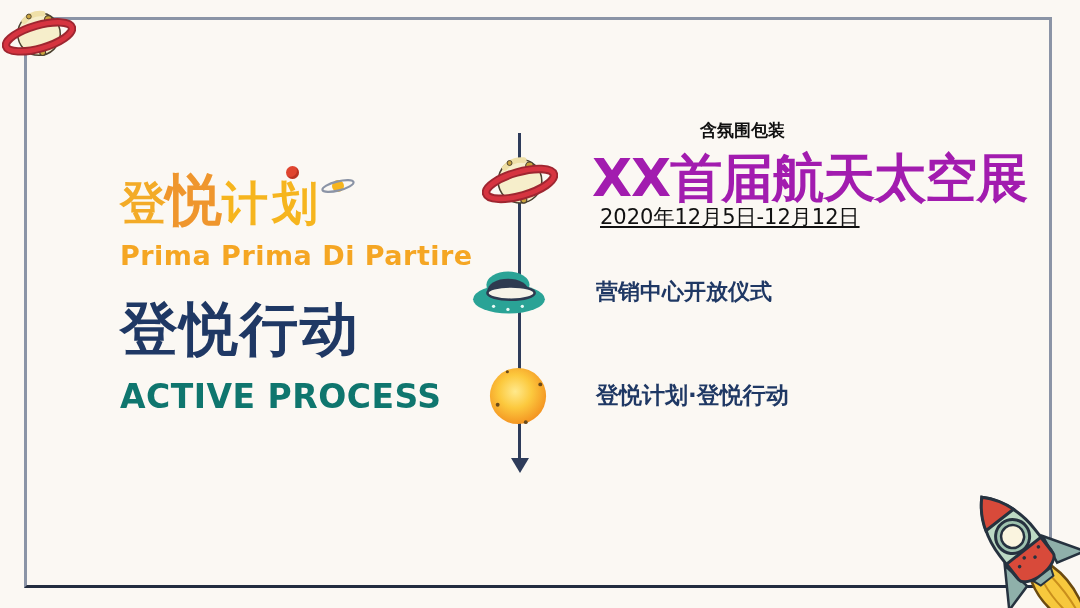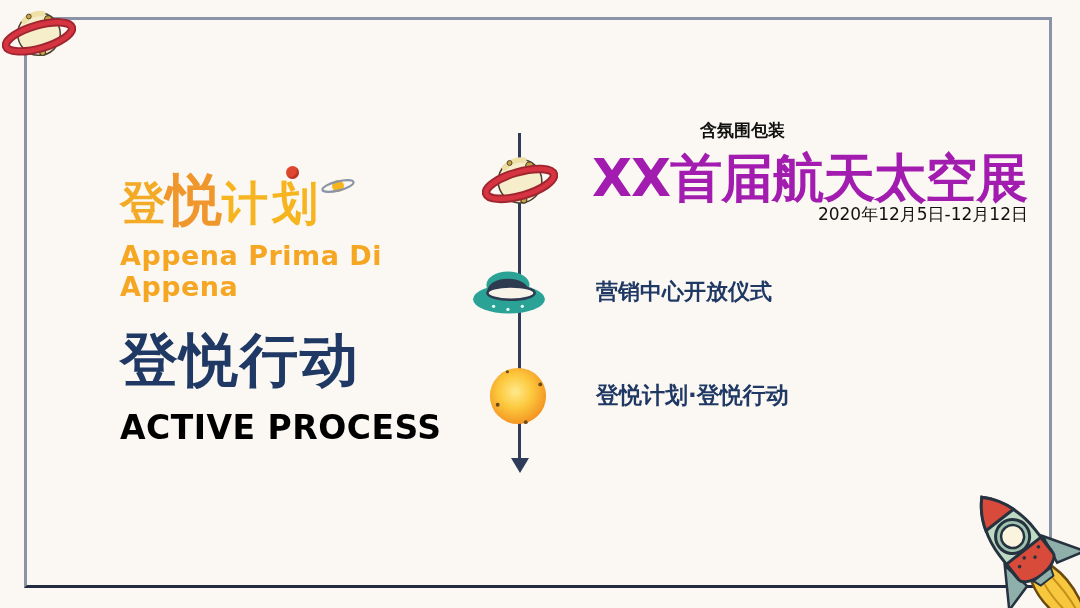--- a/index.html
+++ b/index.html
@@ -24,38 +24,38 @@
   .left-col { position:absolute; left:120px; top:168px; width:390px; text-align:left; }
   .logo-cn { position:relative; height:66px; line-height:64px; white-space:nowrap; }
   .logo-cn .lc1 { font-size:46px; font-weight:700; color:#f3ab27; }
   .logo-cn .lc2 { font-size:56px; font-weight:700; color:#ef962d; }
   .logo-cn .lc3 { font-size:46px; font-weight:700; color:#f6b51e; letter-spacing:4px; }
   .ball-dot { position:absolute; left:166px; top:-2px; width:13px; height:13px; border-radius:50%;
               background:#e0452f; box-shadow:inset -2px -2px 0 rgba(140,30,20,.45); }
   .mini-saturn { position:absolute; left:200px; top:8px; width:36px; height:20px; }
   .tagline { margin-top:6px; font-size:27px; font-weight:600; color:#f5a623; letter-spacing:.5px; }
   .title-cn { margin-top:20px; font-size:58px; font-weight:900; color:#1f3864; letter-spacing:2px; }
-  .title-en { margin-top:8px; font-size:33px; font-weight:800; color:#000000; letter-spacing:.5px; }
+  .title-en { margin-top:8px; font-size:33px; font-weight:800; color:#0f766e; letter-spacing:.5px; }
 
   
   .tl-line { position:absolute; left:518px; top:133px; width:3px; height:327px; background:#2e3c5a; }
   .tl-arrow { position:absolute; left:511px; top:458px; width:0; height:0;
               border-left:9px solid transparent; border-right:9px solid transparent;
               border-top:15px solid #2e3c5a; }
   .tl-saturn { position:absolute; left:482px; top:150px; width:76px; height:64px; }
   .tl-ufo    { position:absolute; left:471px; top:267px; width:78px; height:50px; }
   .tl-sun    { position:absolute; left:487px; top:365px; width:62px; height:62px; }
 
   
   .badge { position:absolute; left:700px; top:119px; width:330px; text-align:left;
            font-size:17px; font-weight:700; color:#111; }
   .main-title { position:absolute; left:592px; top:144px; width:445px; white-space:nowrap;
                 font-size:52px; font-weight:900; color:#a21caf; letter-spacing:-1px; }
-  .date-line { position:absolute; left:600px; top:203px; width:428px; text-align:right;
-               font-size:17px; font-weight:500; color:#111; }
+  .date-line { position:absolute; left:600px; top:203px; width:428px; text-align:left;
+               font-size:21px; font-weight:500; color:#111;text-decoration:underline; }
   .item-2 { position:absolute; left:596px; top:277px; font-size:22px; font-weight:800; color:#1f3864; }
   .item-3 { position:absolute; left:596px; top:380px; font-size:23px; font-weight:800; color:#1f3864; }
 
   .rocket { position:absolute; left:920px; top:458px; width:210px; height:210px; }
 </style>
 </head>
 <body>
 
 <svg width="0" height="0" style="position:absolute" aria-hidden="true">
   <defs>
@@ -81,21 +81,21 @@
 
   <div class="left-col">
     <div class="logo-cn">
       <span class="lc1">登</span><span class="lc2">悦</span><span class="lc3">计划</span>
       <span class="ball-dot"></span>
       <svg class="mini-saturn" viewBox="0 0 36 20">
         <circle cx="18" cy="10" r="6" fill="#f6b51e"></circle>
         <ellipse cx="18" cy="10" rx="16" ry="4.5" transform="rotate(-14 18 10)" fill="none" stroke="#8b94a6" stroke-width="2.2"></ellipse>
       </svg>
     </div>
-    <div class="tagline">Appena Prima Di Appena</div>
+    <div class="tagline">Prima Prima Di Partire</div>
     <div class="title-cn">登悦行动</div>
     <div class="title-en">ACTIVE PROCESS</div>
   </div>
 
   <div class="tl-line"></div>
   <div class="tl-arrow"></div>
 
   <svg class="tl-saturn" viewBox="0 0 80 66">
     <use href="#saturn-sym"></use>
   </svg>

